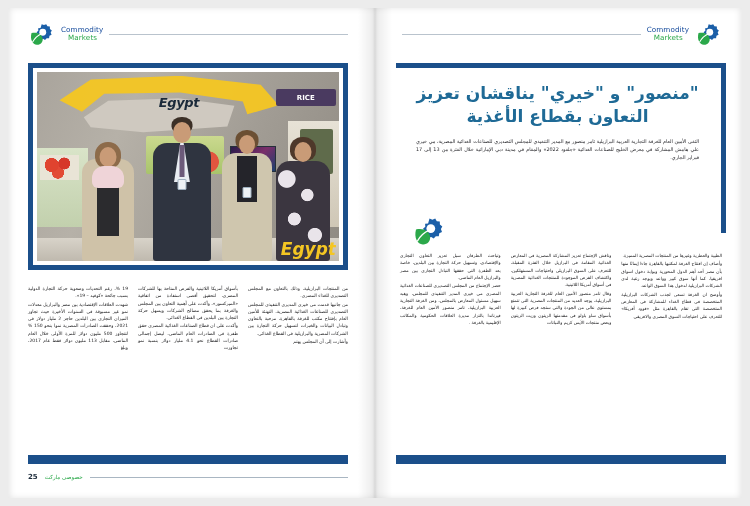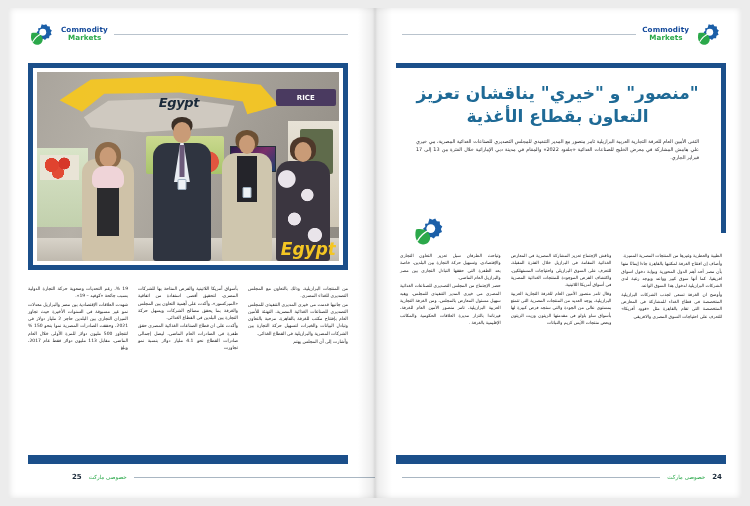--- a/index.html
+++ b/index.html
@@ -60,21 +60,21 @@
     gap: 6px;
   }
   .masthead-left  { left: 28px;  width: 320px; }
   .masthead-right { right: 28px; width: 320px; flex-direction: row-reverse; }
 
   .logo { width: 27px; height: 23px; flex: 0 0 auto; position: relative; }
   .logo svg { display: block; }
 
   .logo-word {
     font-size: 7.2px;
-    font-weight: bold;
+    font-weight: normal;
     line-height: 1.05;
     letter-spacing: .1px;
     white-space: nowrap;
   }
   .logo-word .w1 { color: #12489a; display: block; }
   .logo-word .w2 { color: #2ba84a; display: block; padding-left: 7px; }
 
   .rule {
     flex: 1 1 auto;
     height: 1px;
@@ -303,21 +303,20 @@
   }
 
   
   .footer {
     position: absolute;
     bottom: 22px;
     height: 14px;
     display: flex;
     align-items: center;
     gap: 7px;
-    margin-left: 44px;
   }
   .footer-left  { left: 28px;  width: 320px; }
   .footer-right { right: 28px; width: 320px; flex-direction: row-reverse; }
 
   .pagenum {
     font-size: 7px;
     font-weight: bold;
     color: #1b2a3a;
     flex: 0 0 auto;
   }
@@ -496,20 +495,15 @@
     </div>
     <div class="col">
       <p>الطبية والعطرية وغيرها من المنتجات المصرية المميزة.</p>
       <p>وأضاف إن افتتاح الغرفة لمكتبها بالقاهرة جاءا إيمانًا منها بأن مصر أحد أهم الدول المحورية وبوابة دخول اسواق افريقيا، كما أنها سوق كبير وواعد ويوجد رغبة لدي الشركات البرازيلية لدخول هذا السوق الواعد.</p>
       <p>وأوضح ان الغرفة تسعى لجذب الشركات البرازيلية المتخصصة في قطاع الغذاء للمشاركة في المعارض المتخصصة التي تقام بالقاهرة مثل «فوود أفريكا» للتعرف علي احتياجات السوق المصري والافريقي</p>
     </div>
   </div>
 
   <div class="blue-band"></div>
 
-  <div class="footer footer-right">
-    <span class="pagenum">24</span>
-    <span class="footer-brand">خصوصی مارکت</span>
-    <span class="footer-rule"></span>
-  </div>
 
   <div class="gutter"></div>
 </div>
 
 </body></html>

